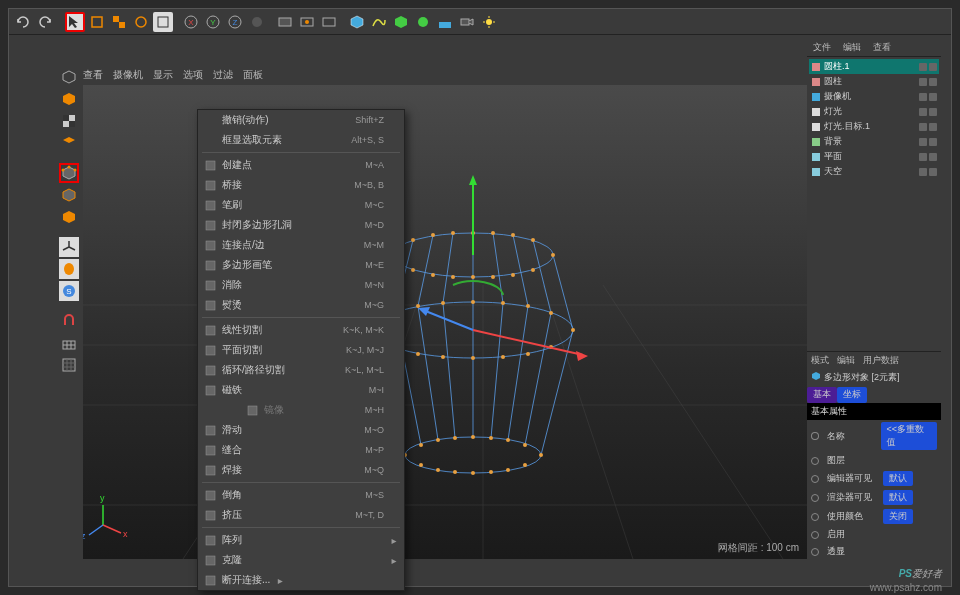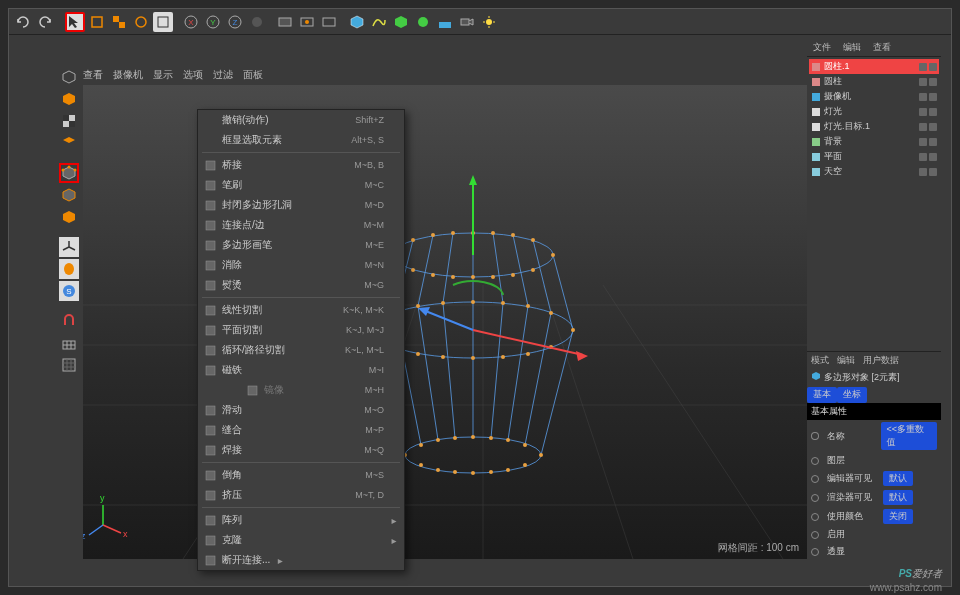--- a/index.html
+++ b/index.html
@@ -14,32 +14,32 @@
 .viewport-title { position: absolute; top: 78px; left: 74px; font-size: 10px; color: #aaa; }
 .left-toolbar { position: absolute; left: 48px; top: 56px; width: 22px; display: flex; flex-direction: column; gap: 2px; background: #3a3a3a; padding: 2px; }
 .lt-btn { width: 20px; height: 20px; display: flex; align-items: center; justify-content: center; }
 .lt-btn svg { width: 16px; height: 16px; }
 .viewport { position: absolute; top: 76px; left: 74px; width: 726px; height: 474px; background: linear-gradient(to bottom, #4a4a4a 0%, #2a2a2a 60%, #1a1a1a 100%); overflow: hidden; }
 .right-panel { position: absolute; right: 10px; top: 30px; width: 134px; bottom: 0; background: #3a3a3a; }
 .rp-tabs { display: flex; height: 18px; font-size: 9px; color: #bbb; border-bottom: 1px solid #222; }
 .rp-tab { padding: 2px 6px; }
 .hier-list { padding: 2px; }
 .hier-item { display: flex; align-items: center; font-size: 9px; color: #ccc; padding: 1px 2px; gap: 3px; }
-.hier-item.active { background: #ef4444; color: #fff; }
+.hier-item.active { background: #0f766e; color: #fff; }
 .hier-icon { width: 10px; height: 10px; display: inline-block; }
 .hier-right { margin-left: auto; display: flex; gap: 2px; }
 .hier-dot { width: 8px; height: 8px; background: #666; border-radius: 1px; }
 .attr-section { margin-top: 170px; border-top: 1px solid #222; }
 .attr-tabs { display: flex; font-size: 9px; color: #bbb; height: 16px; }
 .attr-tab { padding: 2px 4px; }
 .attr-title { font-size: 9px; color: #ccc; padding: 3px 4px; display: flex; align-items: flex-start; gap: 3px; }
 .attr-row { display: flex; align-items: center; font-size: 9px; color: #ccc; padding: 2px 4px; gap: 8px; }
 .attr-row .lbl { width: 48px; }
 .attr-btn { background: #1d4ed8; padding: 1px 6px; font-size: 9px; color: #ccc; border-radius: 2px; }
-.attr-btn.active { background: #1d4ed8; }
+.attr-btn.active { background: #4c1d95; }
 .section-hdr { background: #000000; font-size: 9px; color: #ddd; padding: 2px 4px; }
 .context-menu { position: absolute; top: 100px; left: 188px; width: 208px; background: #3f3f3f; border: 1px solid #222; box-shadow: 3px 3px 8px rgba(0,0,0,0.5); z-index: 100; }
 .cm-item { display: flex; align-items: center; font-size: 10px; color: #ccc; padding: 3px 6px; gap: 6px; }
 .cm-item.disabled { color: #777; margin-left: 42px; }
 .cm-sep { height: 1px; background: #555; margin: 2px 4px; }
 .cm-icon { width: 12px; height: 12px; display: flex; align-items: center; justify-content: center; }
 .cm-short { margin-left: auto; font-size: 9px; color: #999; }
 .cm-arrow { width: 8px; text-align: center; color: #999; }
 .status-text { position: absolute; bottom: 4px; right: 10px; font-size: 10px; color: #aaa; }
 .watermark { position: absolute; bottom: 14px; right: 18px; font-size: 10px; color: #aaa; font-style: italic; z-index: 200; }
@@ -388,20 +388,30 @@
         <span class="cm-short">Alt+S, S</span>
         <span class="cm-arrow"></span>
       </div>
       <div class="cm-sep"></div>
       <div class="cm-item">
         <span class="cm-icon">
           <svg width="11" height="11" viewBox="0 0 11 11">
             <rect x="1" y="1" width="9" height="9" fill="#666" stroke="#999" stroke-width="0.5"></rect>
           </svg>
         </span>
+        <span>创建点</span>
+        <span class="cm-short">M~A</span>
+        <span class="cm-arrow"></span>
+      </div>
+      <div class="cm-item">
+        <span class="cm-icon">
+          <svg width="11" height="11" viewBox="0 0 11 11">
+            <rect x="1" y="1" width="9" height="9" fill="#666" stroke="#999" stroke-width="0.5"></rect>
+          </svg>
+        </span>
         <span>桥接</span>
         <span class="cm-short">M~B, B</span>
         <span class="cm-arrow"></span>
       </div>
       <div class="cm-item">
         <span class="cm-icon">
           <svg width="11" height="11" viewBox="0 0 11 11">
             <rect x="1" y="1" width="9" height="9" fill="#666" stroke="#999" stroke-width="0.5"></rect>
           </svg>
         </span>

